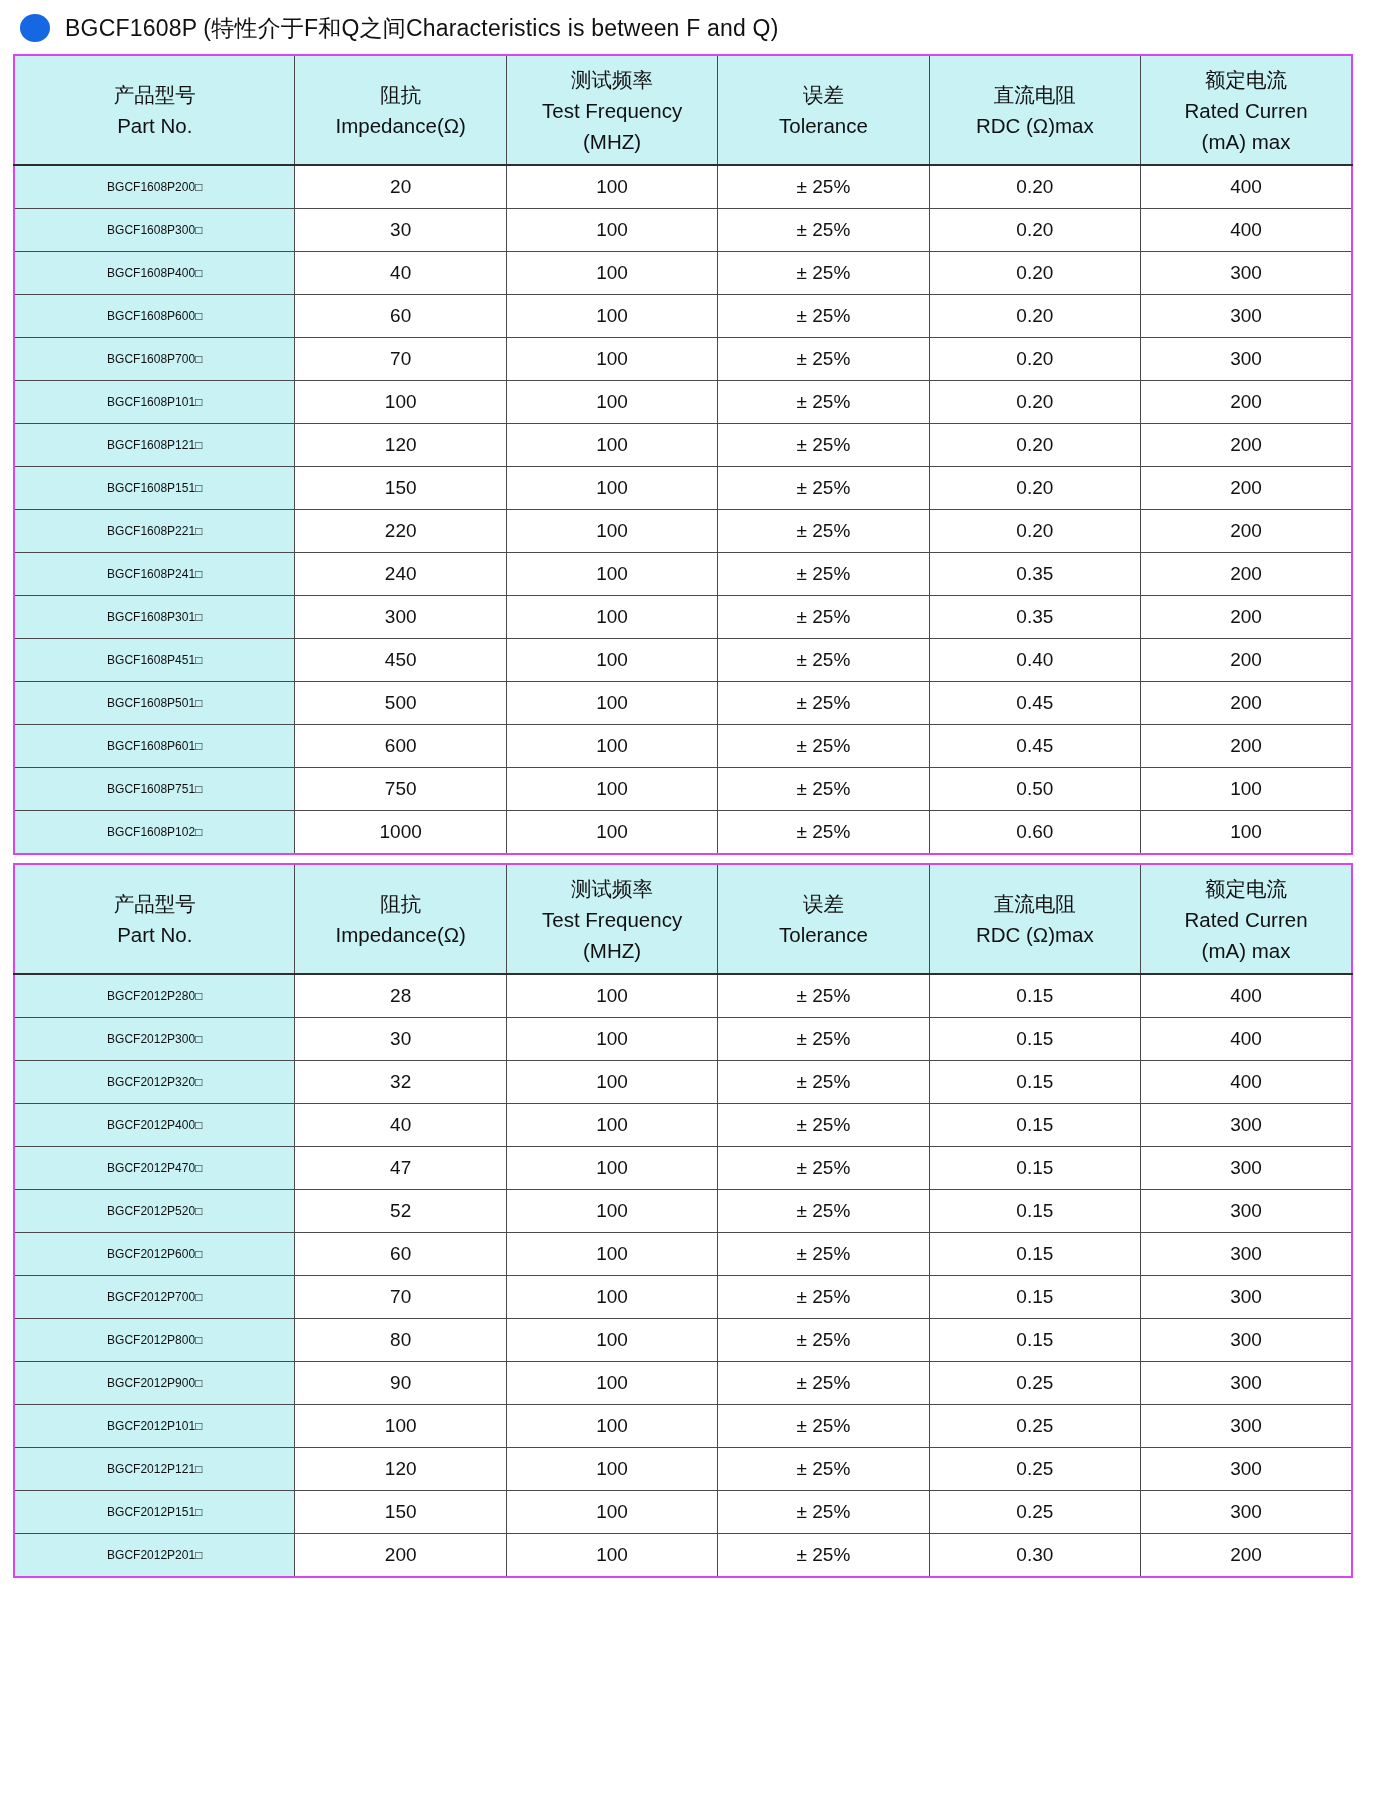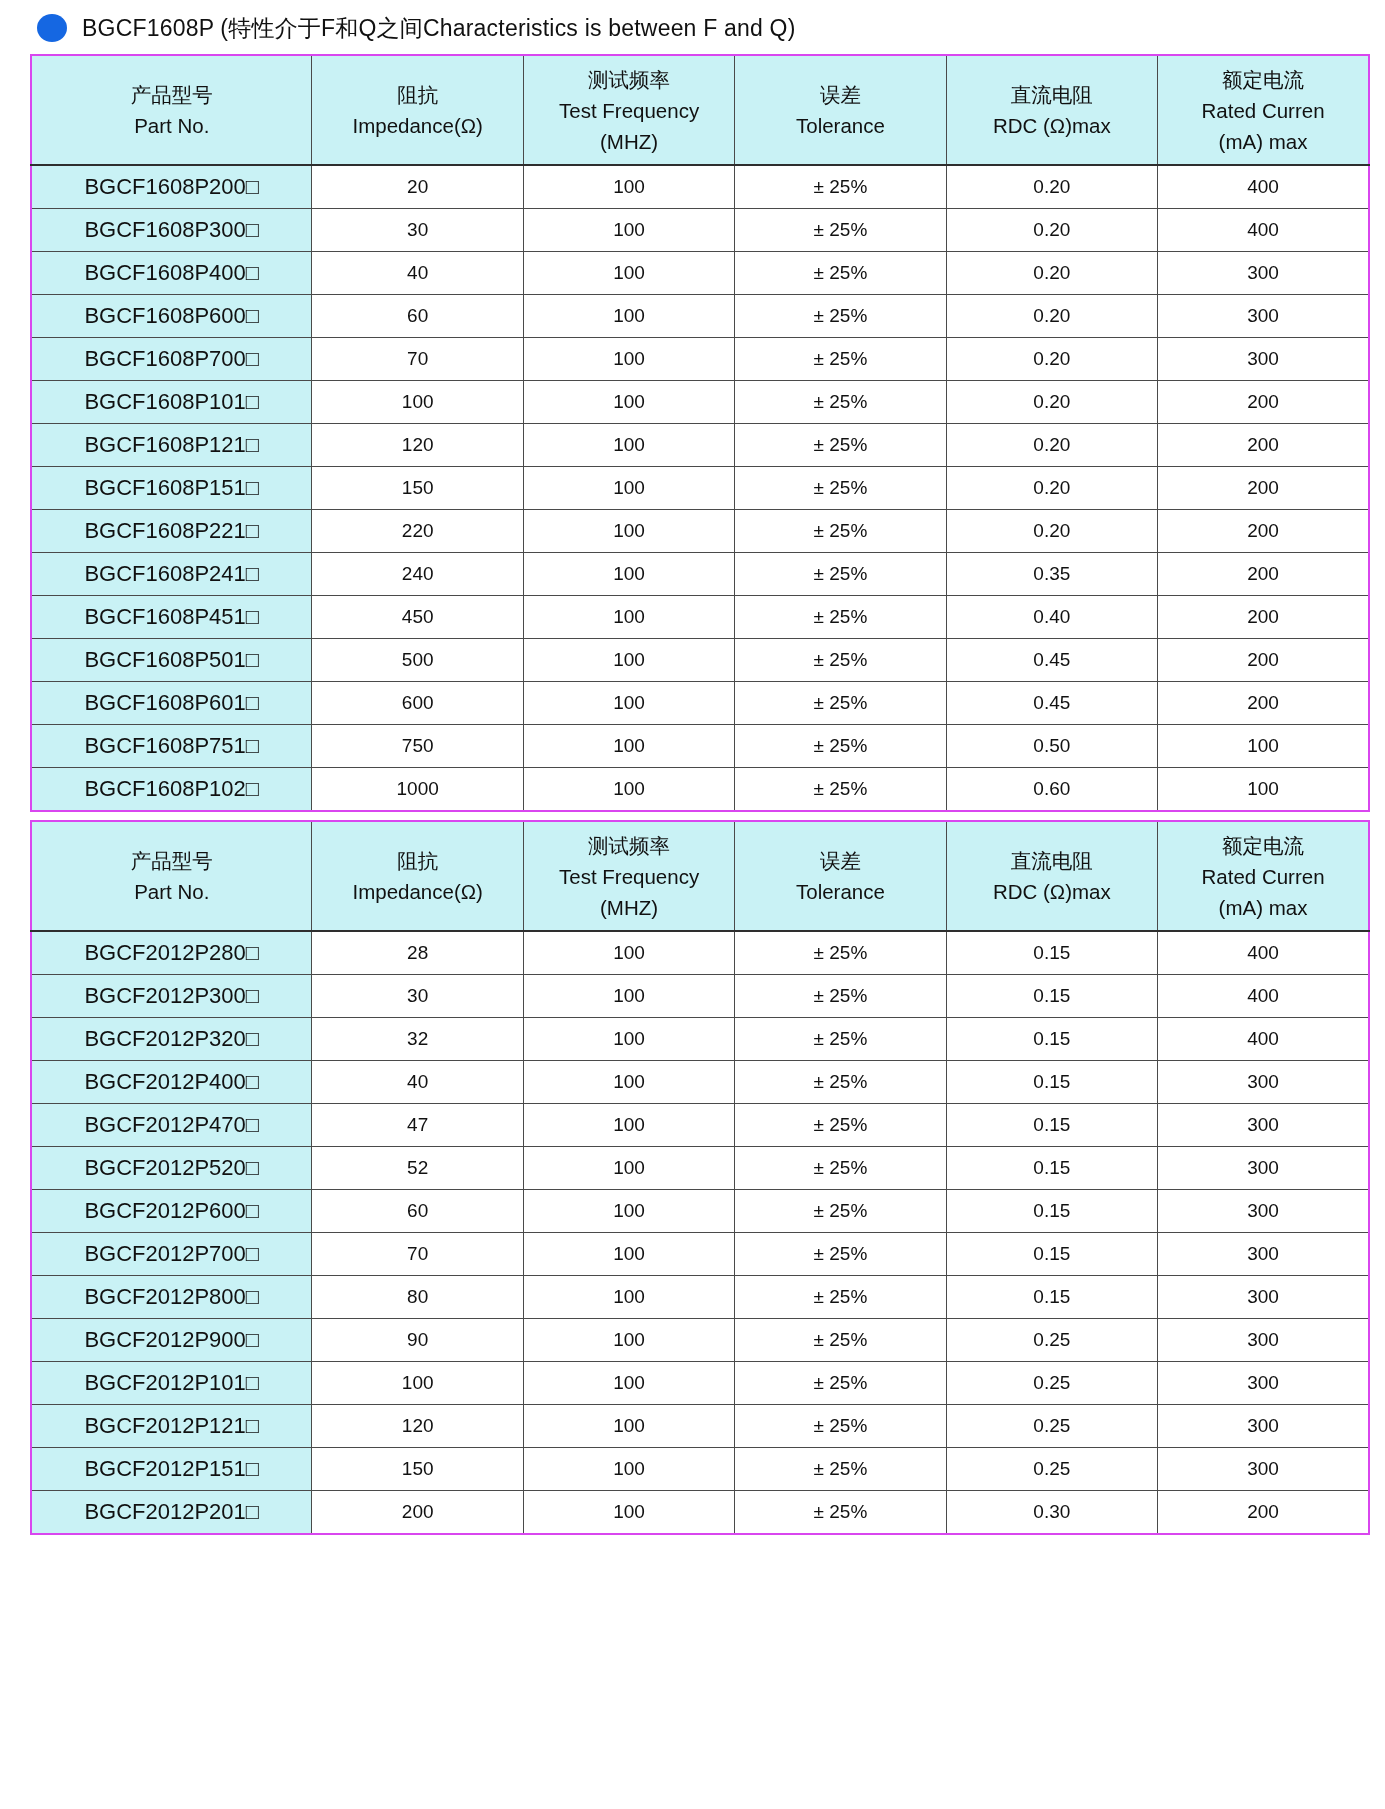--- a/index.html
+++ b/index.html
@@ -8,21 +8,21 @@
     background: #ffffff;
   }
   body {
     width: 1385px;
     height: 1809px;
     overflow: hidden;
     font-family: "Liberation Sans", "DejaVu Sans", sans-serif;
     color: #111111;
   }
   .page {
-    padding: 10px 22px 0 30px;
+    padding: 10px 22px 0 13px;
   }
   .section-heading {
     display: flex;
     align-items: center;
     gap: 15px;
     height: 36px;
     margin-left: 7px;
     font-size: 23px;
     letter-spacing: 0.2px;
     white-space: nowrap;
@@ -60,21 +60,21 @@
     height: 108px;
     border-bottom: 2px solid #2e2e2e;
   }
   table.spec-table td {
     height: 42px;
     font-size: 19px;
     background: #ffffff;
   }
   table.spec-table td.part {
     background: var(--cell-cyan, #c9f2f5);
-    font-size: 22px;
+    font-size: 12px;
   }
   col.c-part { width: 21%; }
   col.c-val  { width: 15.8%; }
 </style>
 </head>
 <body>
 
 <div class="page">
 
   <section class="section-1">
@@ -176,20 +176,28 @@
           </tr>
           <tr>
             <td class="part">BGCF1608P241□</td>
             <td>240</td>
             <td>100</td>
             <td>± 25%</td>
             <td>0.35</td>
             <td>200</td>
           </tr>
           <tr>
+            <td class="part">BGCF1608P301□</td>
+            <td>300</td>
+            <td>100</td>
+            <td>± 25%</td>
+            <td>0.35</td>
+            <td>200</td>
+          </tr>
+          <tr>
             <td class="part">BGCF1608P451□</td>
             <td>450</td>
             <td>100</td>
             <td>± 25%</td>
             <td>0.40</td>
             <td>200</td>
           </tr>
           <tr>
             <td class="part">BGCF1608P501□</td>
             <td>500</td>

